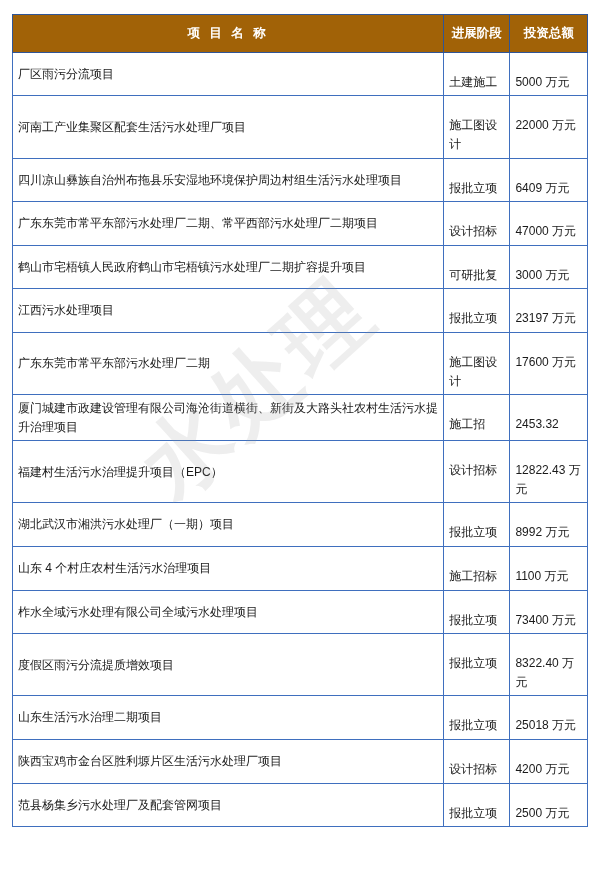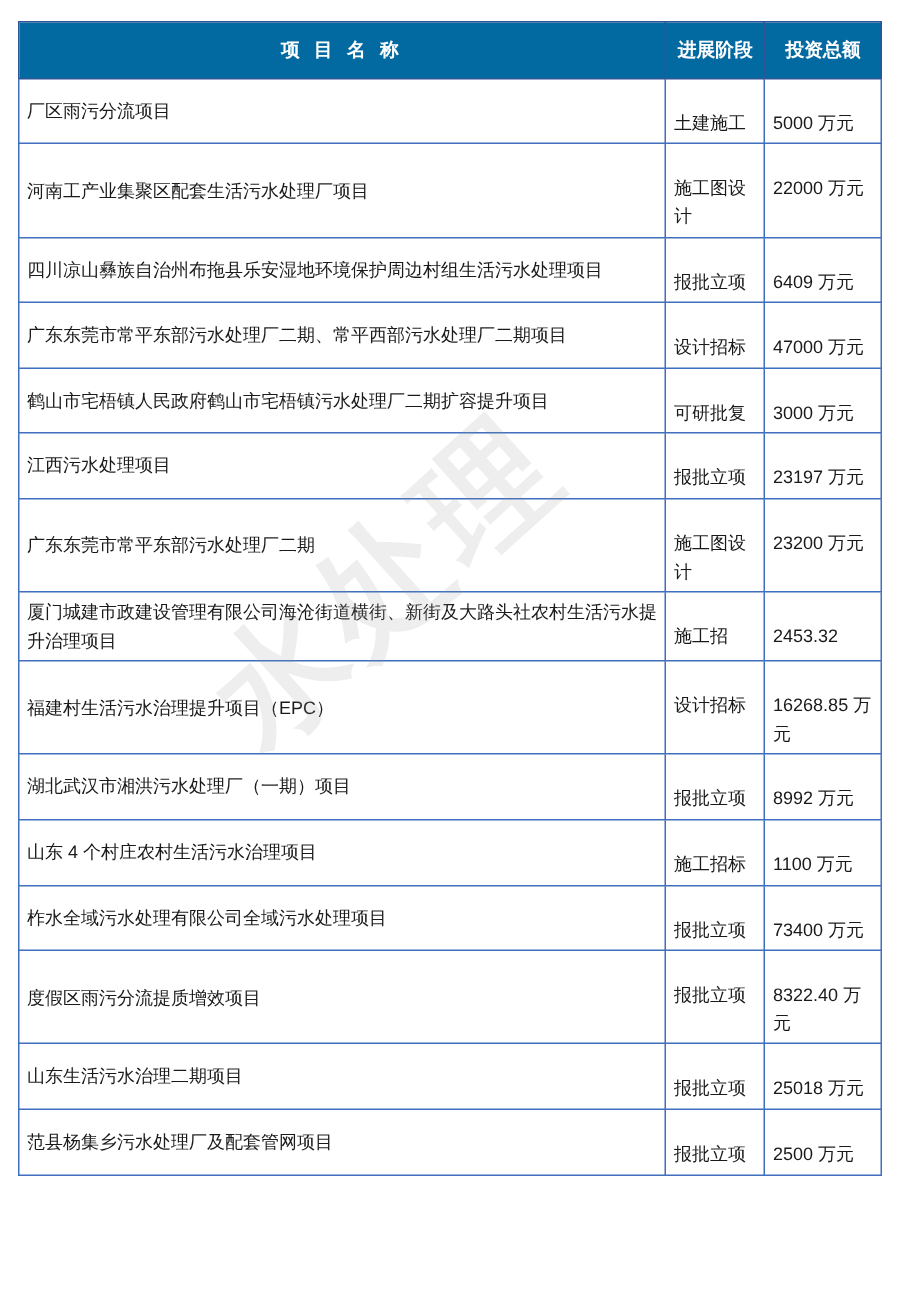--- a/index.html
+++ b/index.html
@@ -47,21 +47,21 @@
     border-collapse: collapse;
     width: 100%;
     table-layout: fixed;
     position: relative;
     z-index: 1;
   }
   table.data col.c1 { width: 75%; }
   table.data col.c2 { width: 11.5%; }
   table.data col.c3 { width: 13.5%; }
   table.data thead th {
-    background: #0369a1;
+    background: #a16207;
     color: #ffffff;
     border: 1px solid #2f5597;
     font-size: 12.5px;
     font-weight: bold;
     padding: 9px 4px;
     line-height: 1.5;
     text-align: center;
     vertical-align: middle;
   }
   table.data thead th.name-head {
@@ -135,31 +135,31 @@
           <td class="amount">3000 万元</td>
         </tr>
         <tr>
           <td class="name">江西污水处理项目</td>
           <td class="stage">报批立项</td>
           <td class="amount">23197 万元</td>
         </tr>
         <tr>
           <td class="name">广东东莞市常平东部污水处理厂二期</td>
           <td class="stage">施工图设计</td>
-          <td class="amount">23200 万元</td>
+          <td class="amount">17600 万元</td>
         </tr>
         <tr>
           <td class="name">厦门城建市政建设管理有限公司海沧街道横街、新街及大路头社农村生活污水提升治理项目</td>
           <td class="stage">施工招</td>
           <td class="amount">2453.32</td>
         </tr>
         <tr>
           <td class="name">福建村生活污水治理提升项目（EPC）</td>
           <td class="stage">设计招标</td>
-          <td class="amount">16268.85 万元</td>
+          <td class="amount">12822.43 万元</td>
         </tr>
         <tr>
           <td class="name">湖北武汉市湘洪污水处理厂（一期）项目</td>
           <td class="stage">报批立项</td>
           <td class="amount">8992 万元</td>
         </tr>
         <tr>
           <td class="name">山东 4 个村庄农村生活污水治理项目</td>
           <td class="stage">施工招标</td>
           <td class="amount">1100 万元</td>
@@ -173,20 +173,25 @@
           <td class="name">度假区雨污分流提质增效项目</td>
           <td class="stage">报批立项</td>
           <td class="amount">8322.40 万元</td>
         </tr>
         <tr>
           <td class="name">山东生活污水治理二期项目</td>
           <td class="stage">报批立项</td>
           <td class="amount">25018 万元</td>
         </tr>
         <tr>
+          <td class="name">陕西宝鸡市金台区胜利塬片区生活污水处理厂项目</td>
+          <td class="stage">设计招标</td>
+          <td class="amount">4200 万元</td>
+        </tr>
+        <tr>
           <td class="name">范县杨集乡污水处理厂及配套管网项目</td>
           <td class="stage">报批立项</td>
           <td class="amount">2500 万元</td>
         </tr>
       </tbody>
   </table>
 
 </div>
 
 </body></html>

